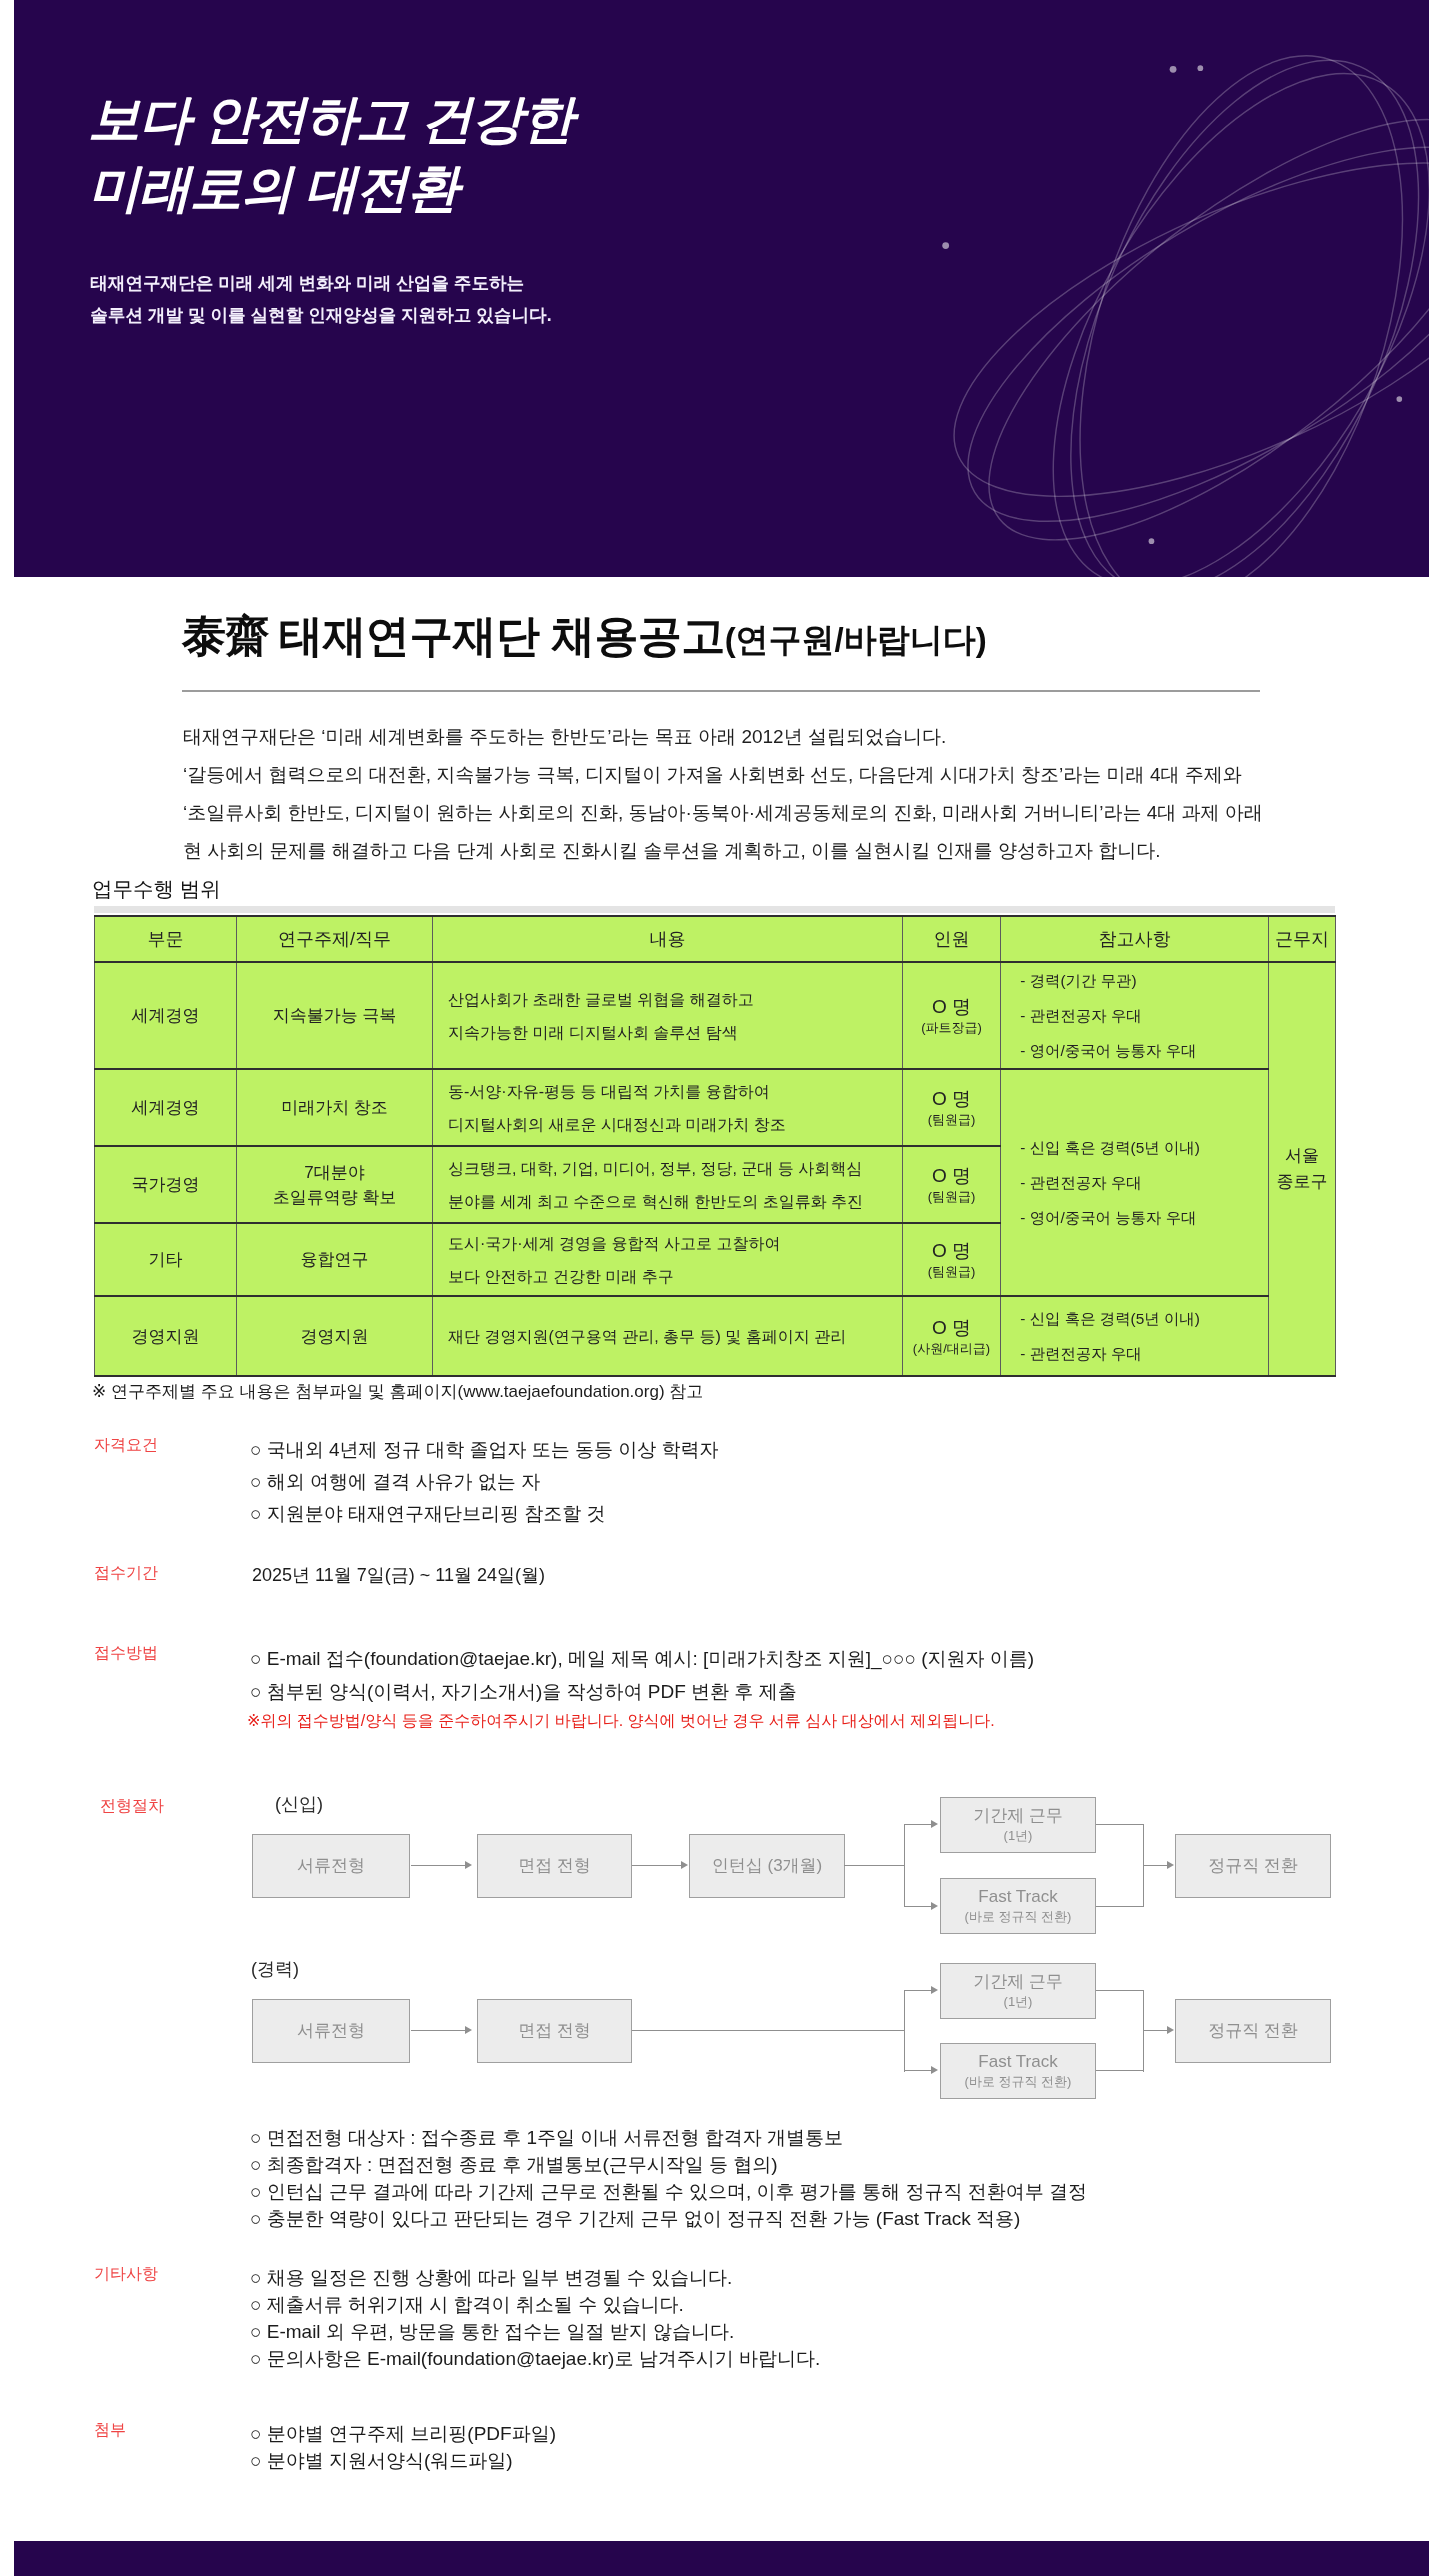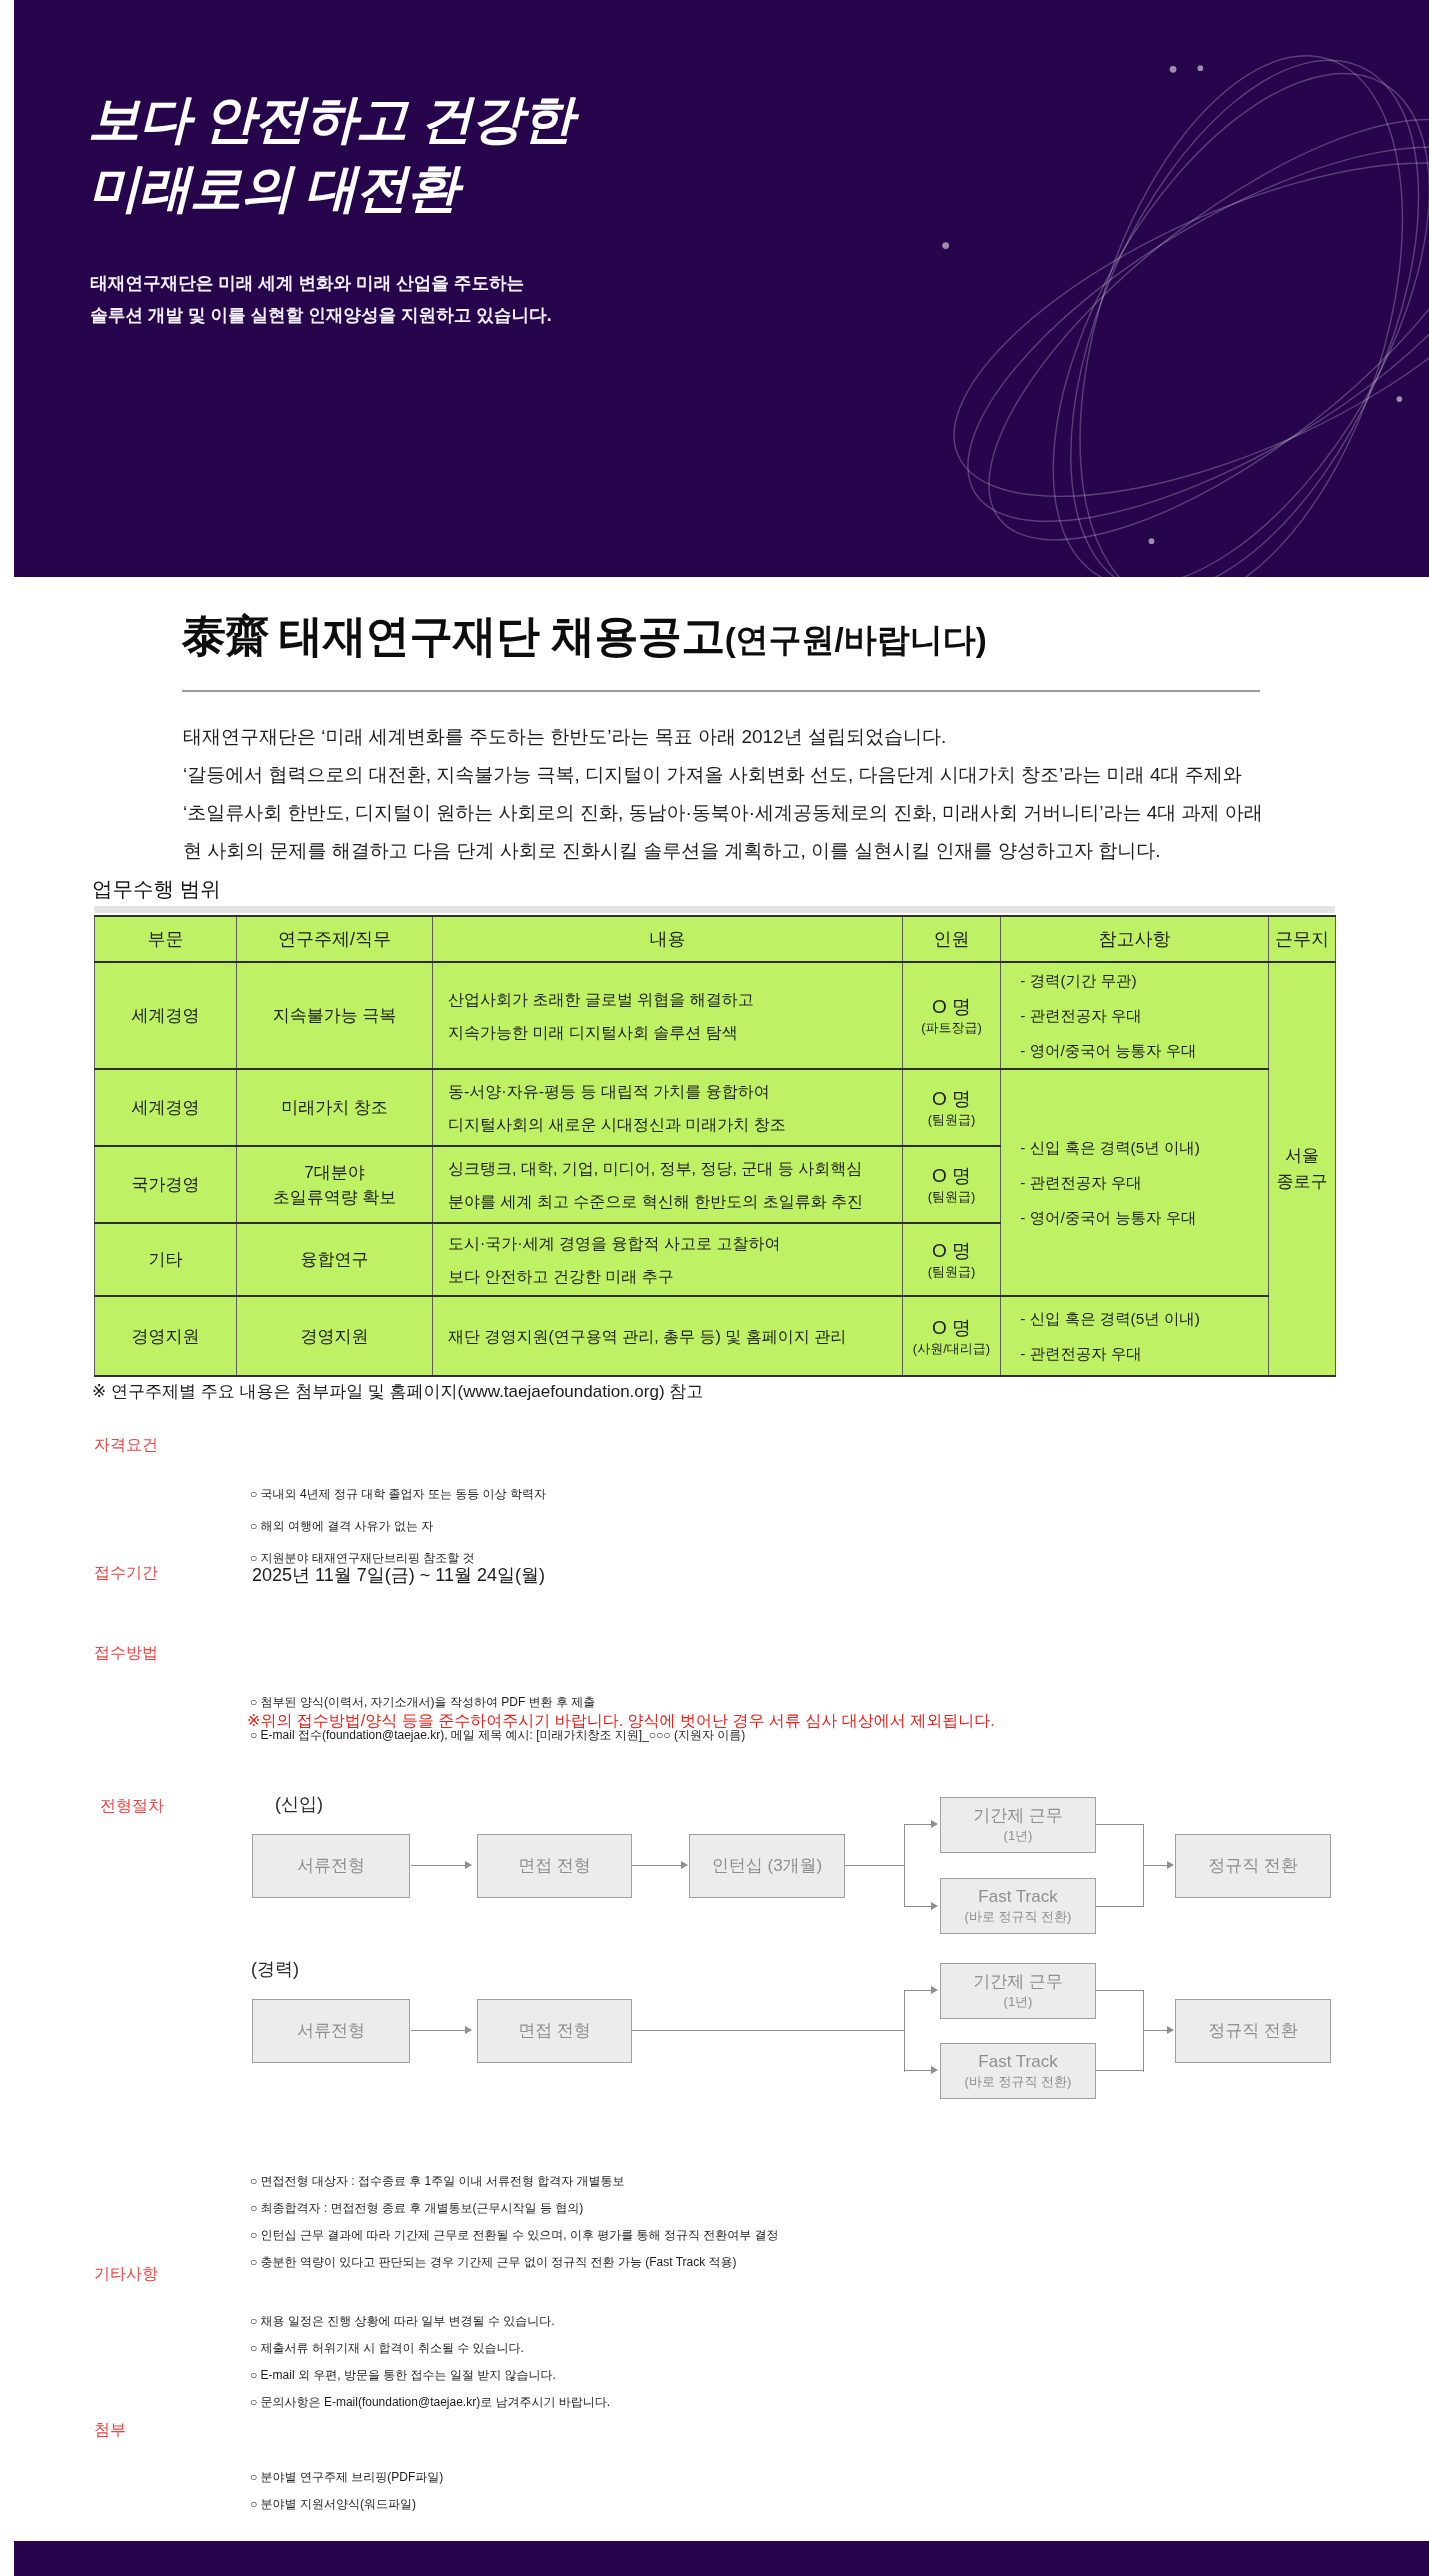--- a/index.html
+++ b/index.html
@@ -38,21 +38,21 @@
   .c-desc .dl{display:block;line-height:33px;}
   .c-cnt .cnt{display:block;font-size:19px;line-height:24px;}
   .c-cnt .grade{display:block;font-size:13px;line-height:17px;}
   .c-note{text-align:left !important;padding-left:19.3px !important;font-size:15.4px;}
   .c-note .nl{display:block;line-height:35px;}
   .c-wp{font-size:17px;}
   .c-wp span{display:block;line-height:26px;}
   .scope-note{position:absolute;left:92px;top:1380px;font-size:17px;color:#1c1c1c;}
   
   .sec-label{position:absolute;font-size:16px;color:#ef4444;}
-  .items{position:absolute;font-size:12px;color:#1c1c1c;margin-top:44px;}
+  .items{position:absolute;font-size:19px;color:#1c1c1c;}
   .items div{white-space:nowrap;}
   .lh56 div{line-height:32px;}
   .lh58 div{line-height:33px;}
   .lh48 div{line-height:27px;}
   .period-value{position:absolute;left:252px;top:1563px;font-size:18px;color:#1c1c1c;}
   .warning{position:absolute;left:247px;top:1711px;font-size:16px;color:#e8211b;}
   
   .flow-label{position:absolute;font-size:18px;color:#2a2a2a;}
   .fbox{position:absolute;background:#ececec;border:1.1px solid #9f9f9f;color:#8f8f8f;
     display:flex;flex-direction:column;justify-content:center;align-items:center;text-align:center;box-sizing:border-box;}
@@ -219,22 +219,22 @@
   <div>○ 국내외 4년제 정규 대학 졸업자 또는 동등 이상 학력자</div>
   <div>○ 해외 여행에 결격 사유가 없는 자</div>
   <div>○ 지원분야 태재연구재단브리핑 참조할 것</div>
 </div>
 
 <div class="sec-label" style="left:94px;top:1563px;">접수기간</div>
 <div class="period-value">2025년 11월 7일(금) ~ 11월 24일(월)</div>
 
 <div class="sec-label" style="left:94px;top:1643px;">접수방법</div>
 <div class="items lh58" style="left:250px;top:1642px;">
+  <div>○ E-mail 접수(foundation@taejae.kr), 메일 제목 예시: [미래가치창조 지원]_○○○ (지원자 이름)</div>
   <div>○ 첨부된 양식(이력서, 자기소개서)을 작성하여 PDF 변환 후 제출</div>
-  <div>○ E-mail 접수(foundation@taejae.kr), 메일 제목 예시: [미래가치창조 지원]_○○○ (지원자 이름)</div>
 </div>
 <div class="warning">※위의 접수방법/양식 등을 준수하여주시기 바랍니다. 양식에 벗어난 경우 서류 심사 대상에서 제외됩니다.</div>
 
 <div class="sec-label" style="left:100px;top:1796px;">전형절차</div>
 <div class="flow-label" style="left:251px;top:1792px;margin-left:24px;">(신입)</div>
 
 <div class="fbox" style="left:252px;top:1834px;width:158px;height:64px;">
     <span class="bt">서류전형</span>
   </div>
 <div class="ln" style="left:411px;top:1865px;width:55px;height:1.1px;"></div>

